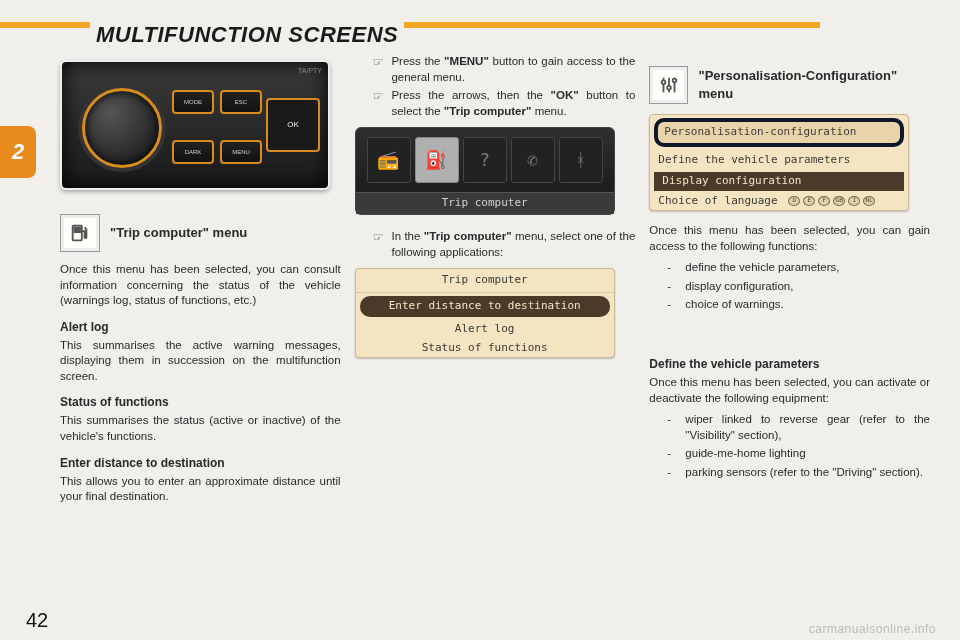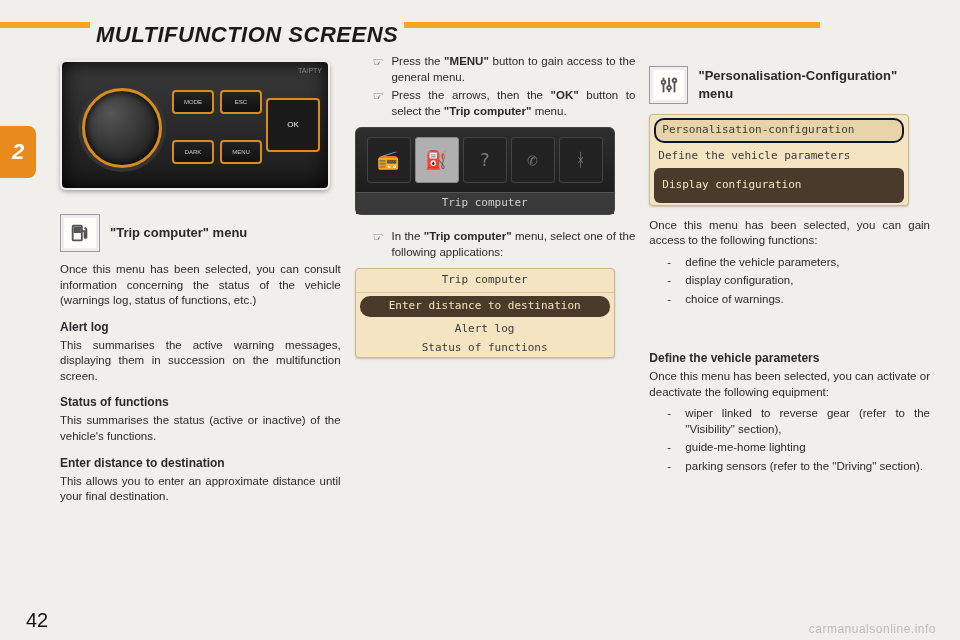--- a/index.html
+++ b/index.html
@@ -110,26 +110,26 @@
   .screen2 .s2-row { text-align:center; padding: 2px 0; }
   
   .screen3 {
     width: 260px; margin: 10px 0 12px 0;
     background: #f4e4c1; border:1px solid #c9b890; border-radius:4px;
     font-family: "Lucida Console", monospace; font-size:11px; color:#3a3a3a;
     box-shadow: 0 1px 2px rgba(0,0,0,.2);
   }
   .screen3 .s3-title {
     margin: 3px 4px 5px 4px; padding: 3px 6px;
-    background:#e9d4aa; border-radius: 10px; border:2px solid #0f172a;
+    background:#e9d4aa; border-radius: 10px; border:4px solid #0f172a;
   }
   .screen3 .s3-row { padding: 1px 8px 2px 8px; }
   .screen3 .s3-sel {
-    margin: 2px 4px; padding: 10px 8px;
-    background:#4a3a2a; color:#f4e4c1; border-radius: 6px;
+    margin: 2px 4px; padding: 2px 8px;
+    background:#4a3a2a; color:#f4e4c1; border-radius: 0;
   }
   .flags { display:inline-flex; gap:3px; margin-left:4px; vertical-align:middle; }
   .flag { width:12px; height:10px; border-radius:50%; border:1px solid #7a6a4a; background:#e0d0a8; font-size:6px; display:flex;align-items:center;justify-content:center; color:#5a4a2a; }
   .pointer { font-size: 12px; }
   b { font-weight: bold; }
 </style>
 </head>
 <body>
 
 <div class="page">
@@ -231,20 +231,31 @@
               <circle cx="18" cy="7" r="2" fill="#fff"></circle>
           </svg>
         </div>
         <div class="menu-title">"Personalisation-Configuration" menu</div>
       </div>
 
       <div class="screen3">
         <div class="s3-title">Personalisation-configuration</div>
         <div class="s3-row">Define the vehicle parameters</div>
         <div class="s3-sel">Display configuration</div>
+        <div class="s3-row">
+          <span>Choice of language</span>
+          <span class="flags">
+            <span class="flag">D</span>
+            <span class="flag">E</span>
+            <span class="flag">F</span>
+            <span class="flag">GB</span>
+            <span class="flag">I</span>
+            <span class="flag">NL</span>
+          </span>
+        </div>
       </div>
 
       <p>Once this menu has been selected, you can gain access to the following functions:</p>
       <div class="indent-list">
         <div class="row">
             <span class="bullet">-</span>
             <span>define the vehicle parameters,</span>
           </div>
         <div class="row">
             <span class="bullet">-</span>

